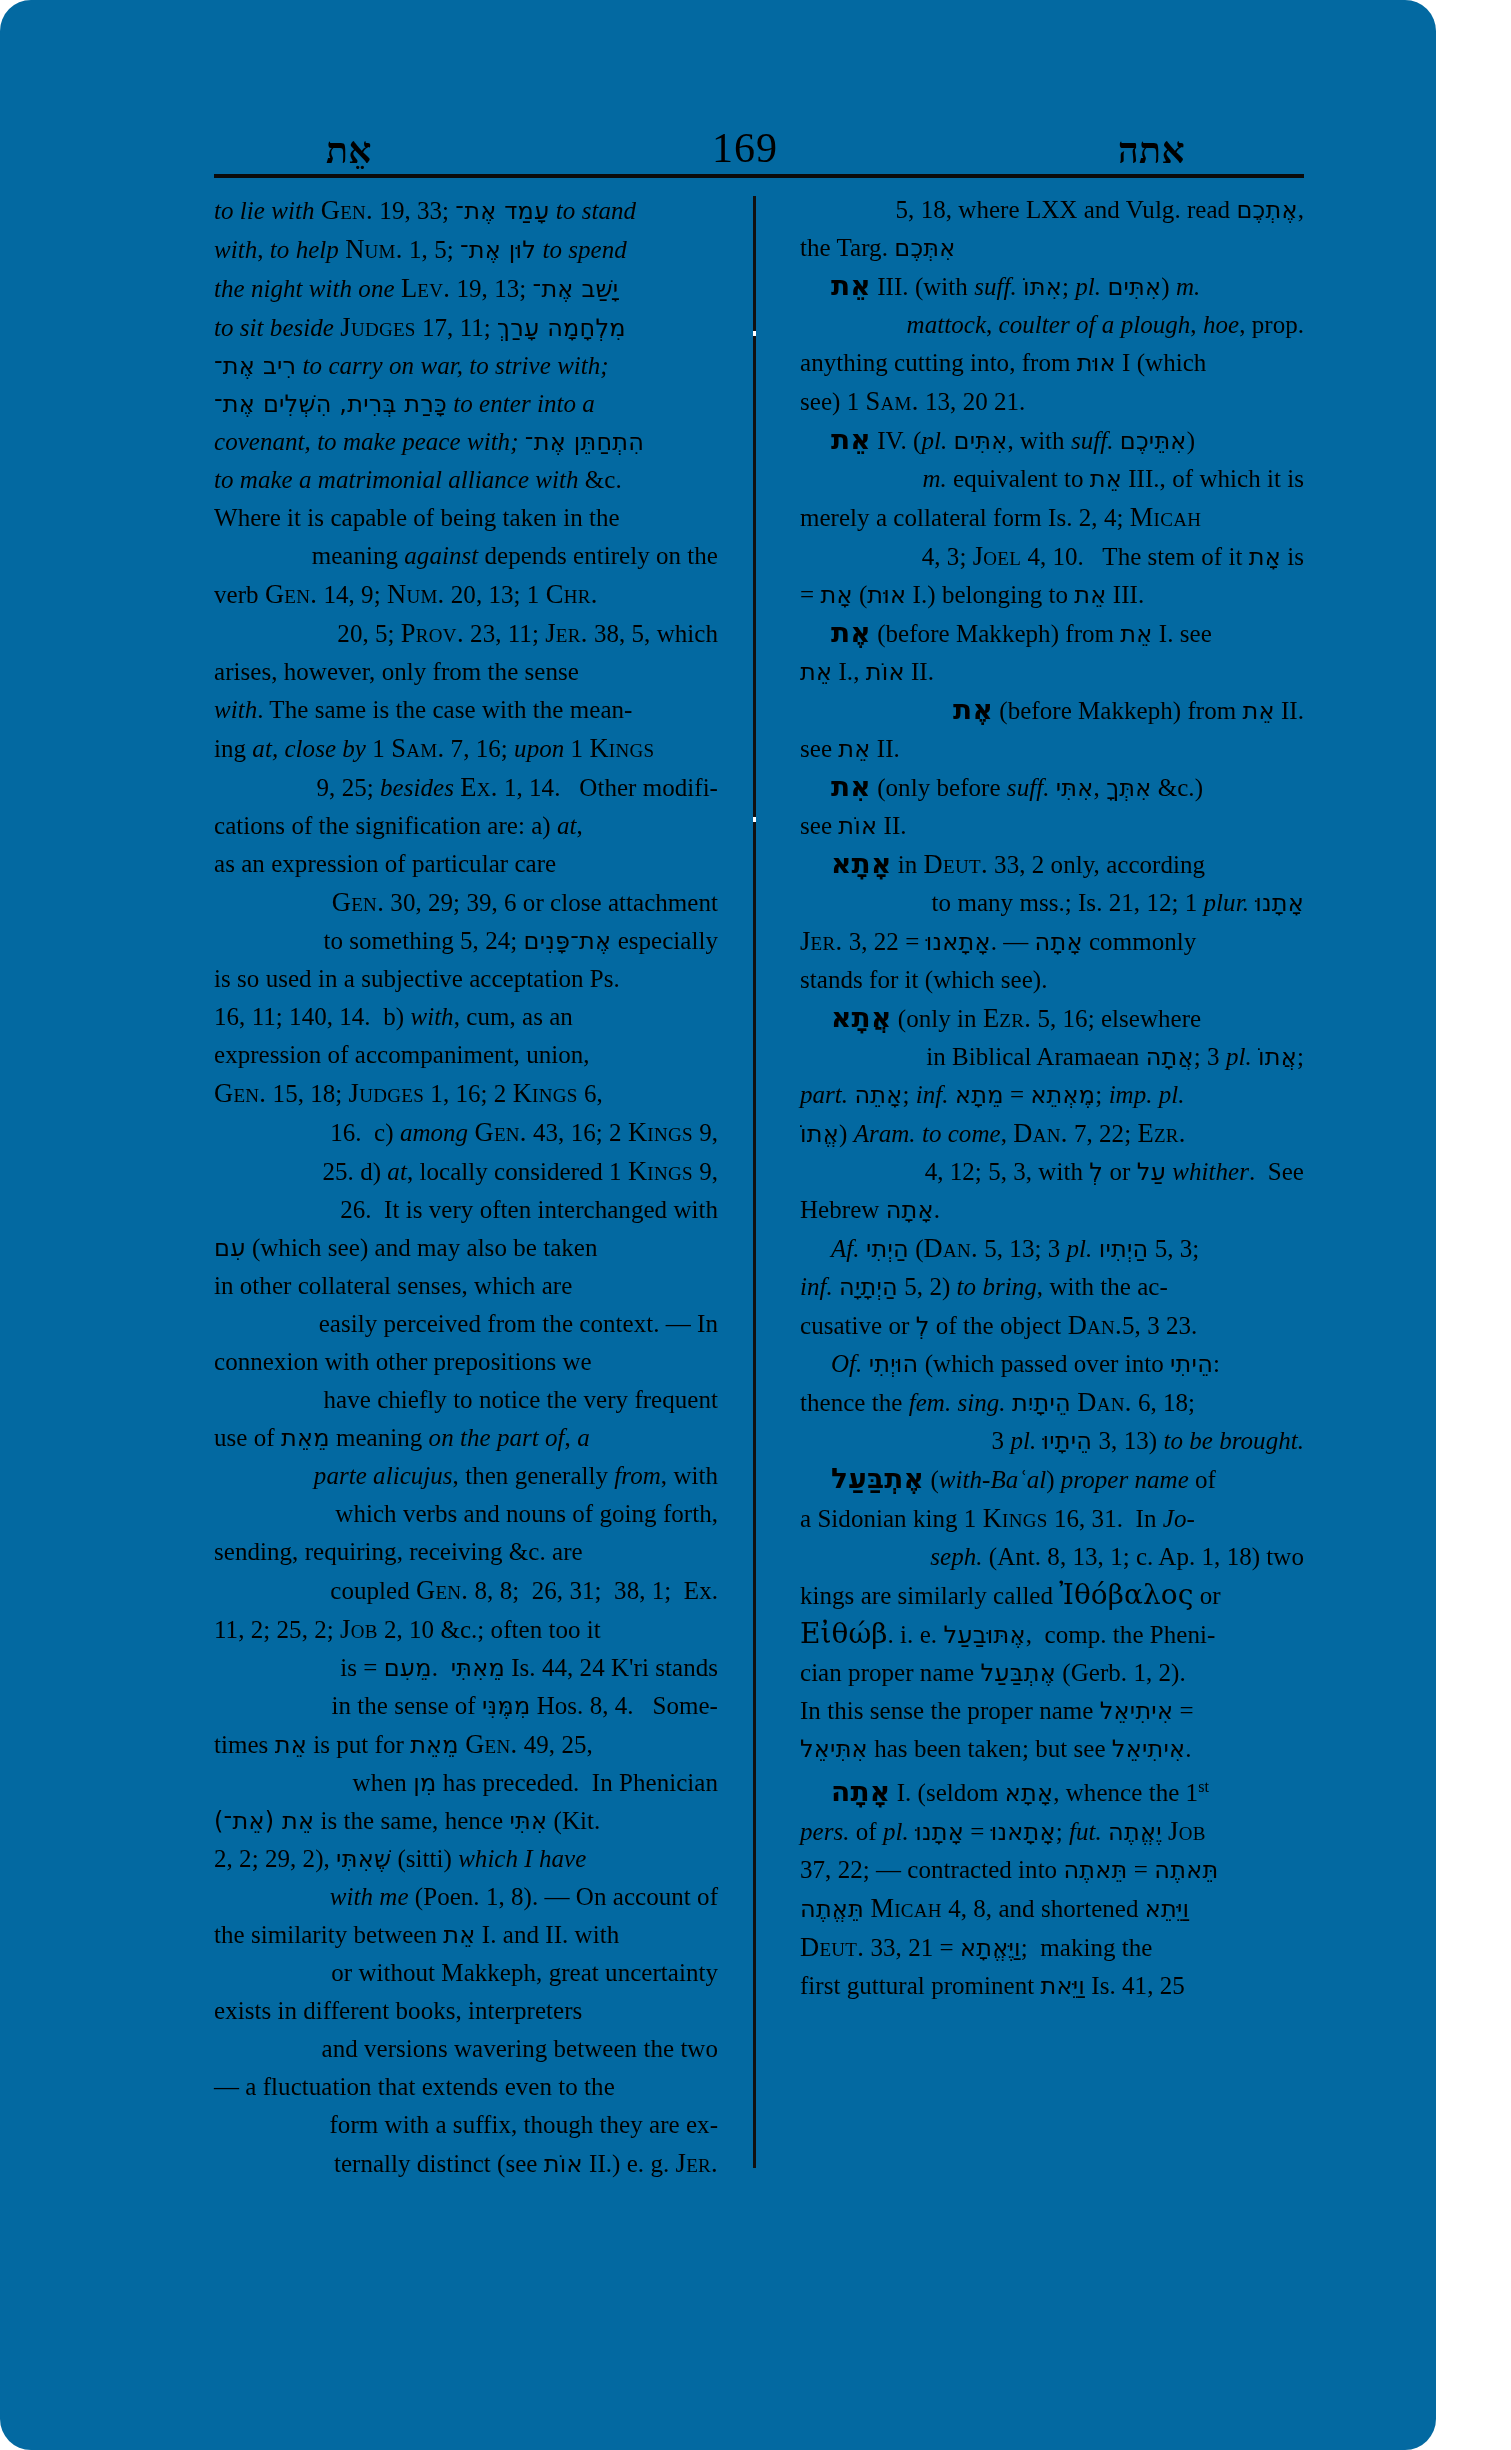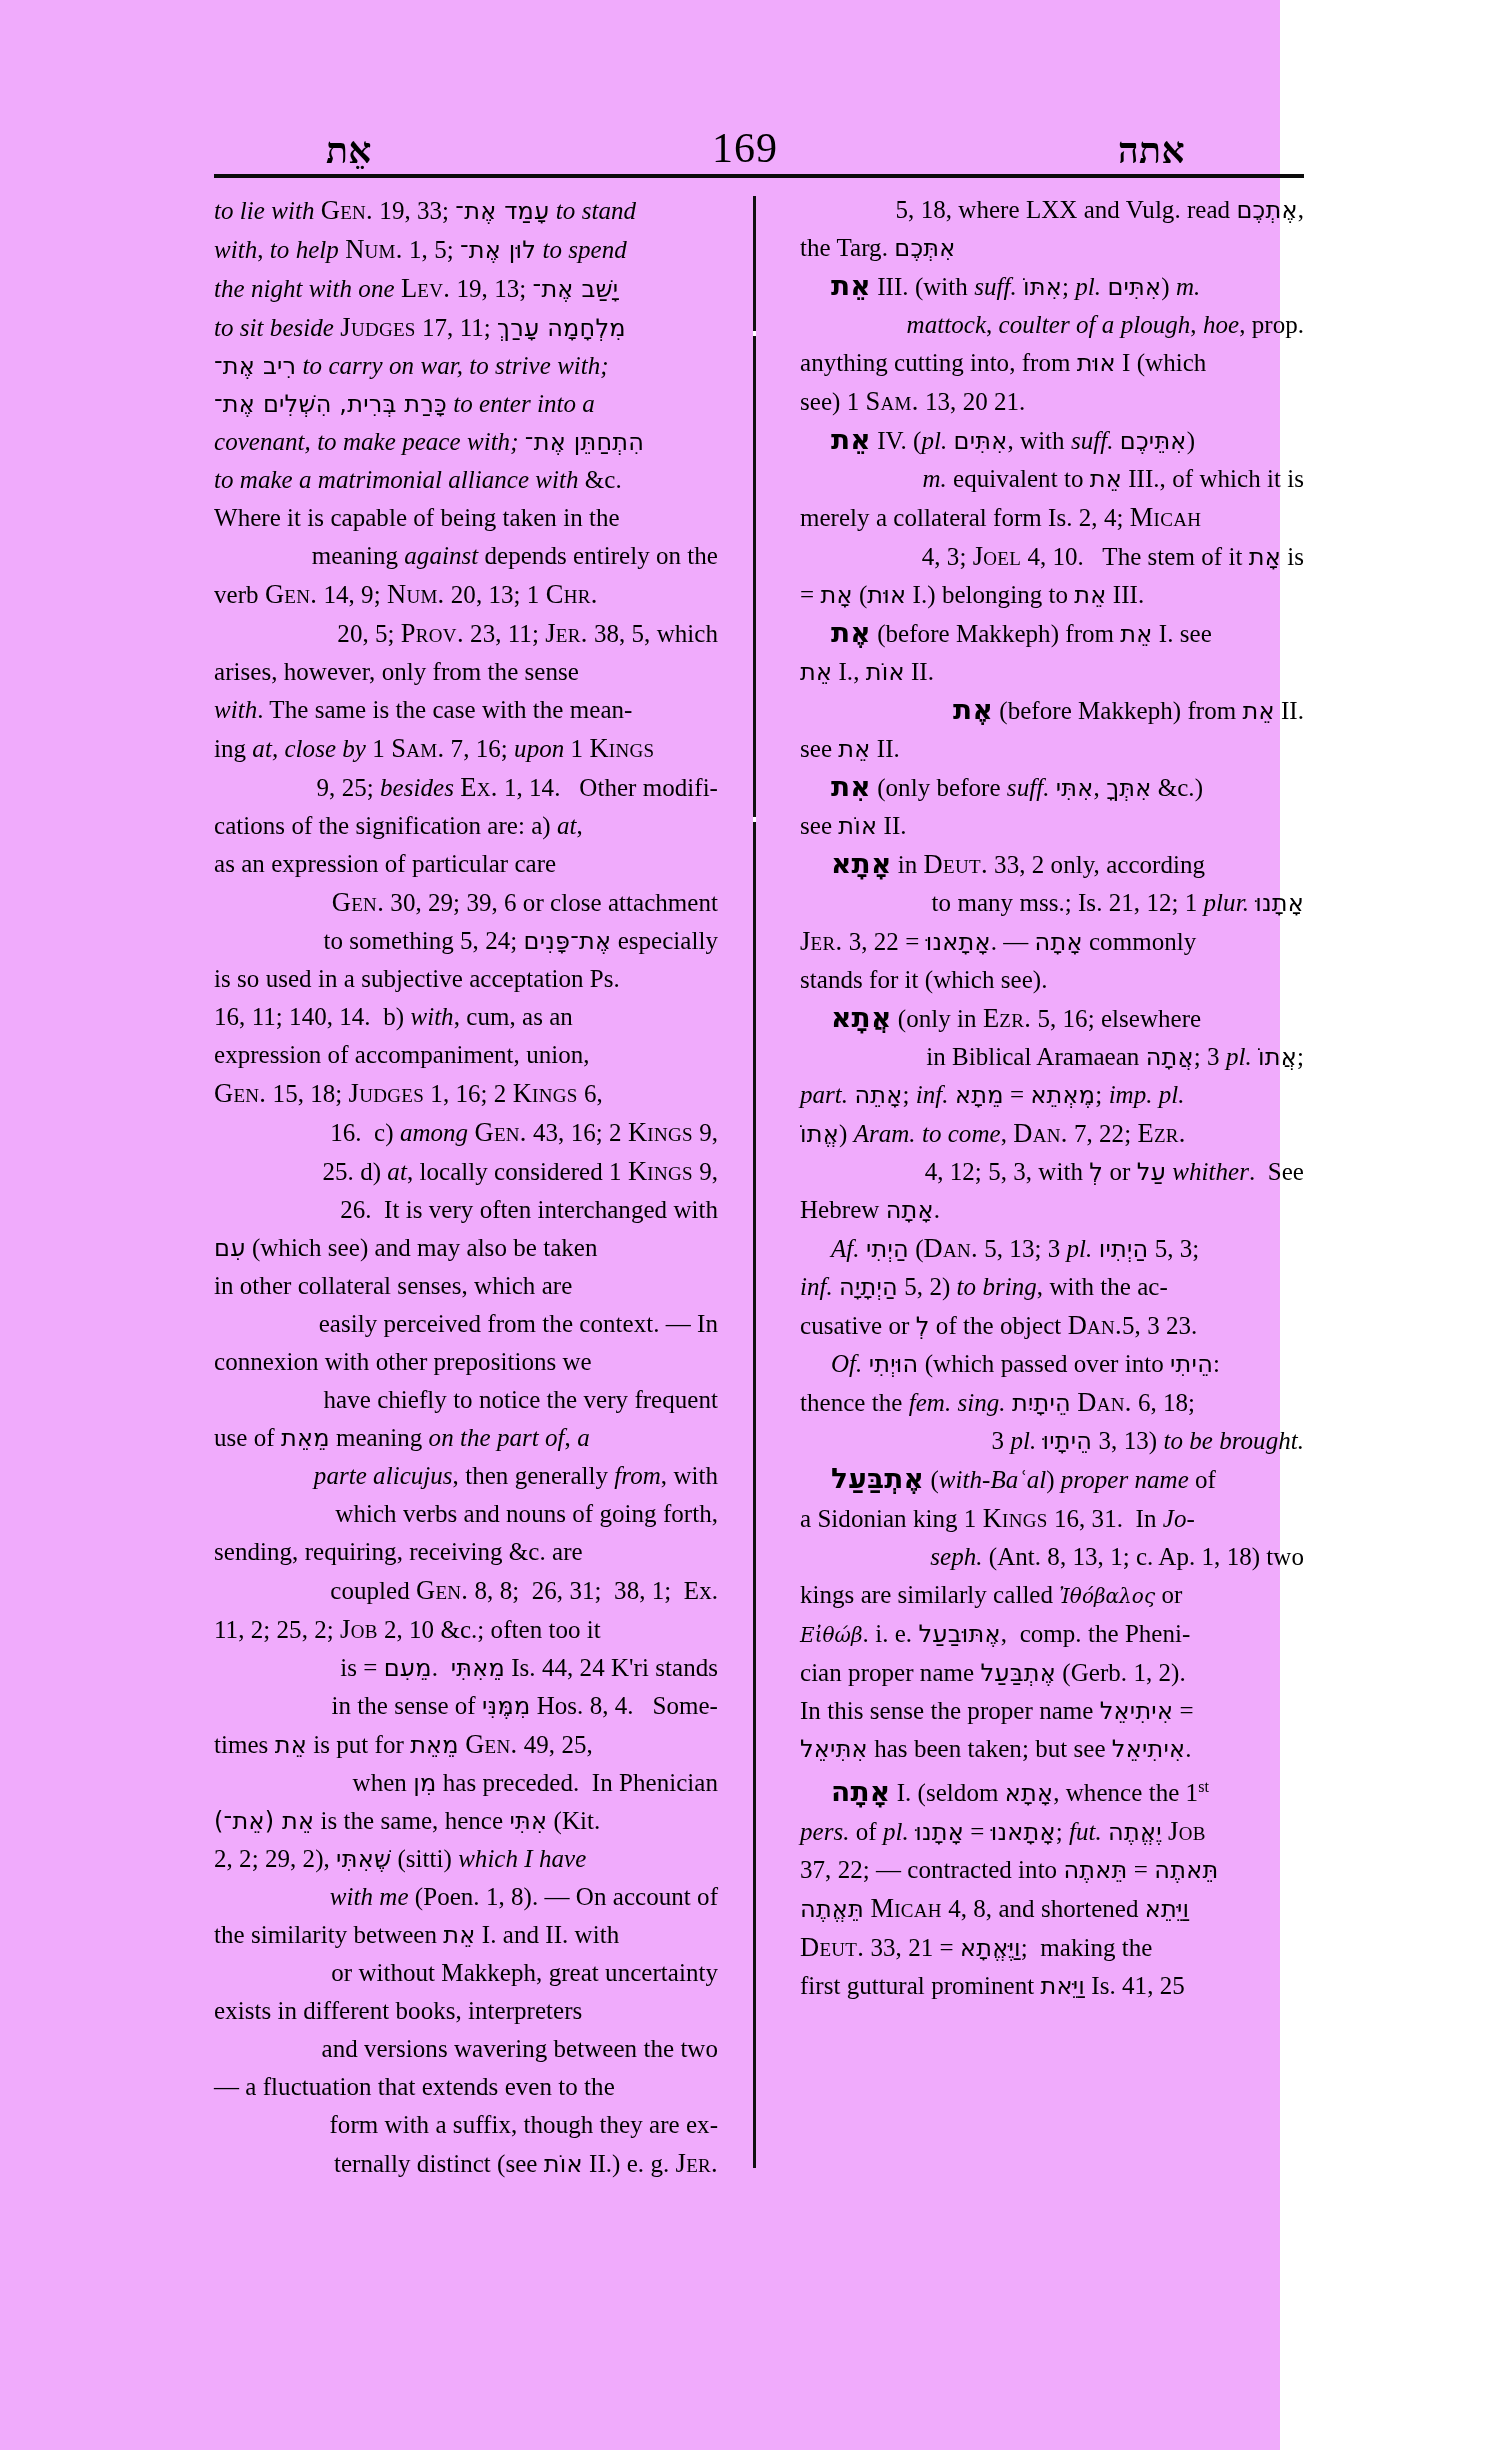--- a/index.html
+++ b/index.html
@@ -12,23 +12,24 @@
     height: 2450px;
     font-family: "Liberation Serif", "DejaVu Serif", serif;
     color: #000000;
     position: relative;
     overflow: hidden;
   }
 
   .page {
     position: absolute;
     left: 0; top: 0;
-    width: 1280px;
+    width: 1436px;
     height: 2450px;
-    background: #f0abfc;
+    background: #0369a1;
+    border-radius: 31px;
   }
 
   
   .running-head {
     position: absolute;
     left: 214px;
     top: 106px;
     width: 1088px;
     height: 63px;
     display: flex;
@@ -125,22 +126,21 @@
     font-family: "DejaVu Sans", "Liberation Serif", serif;
     font-size: 24px;
     letter-spacing: 0.2px;
   }
   .heb.bd {
     font-weight: 700;
     font-size: 28px;
   }
   .gk {
     font-family: "DejaVu Serif", serif;
-    font-style: italic;
-    font-size: 20px;
+    font-size: 28px;
   }
 
   
   .sp1 { letter-spacing: 0.8px; text-align: right; }
   .sp2 { letter-spacing: 1.7px; }
   .sp3 { letter-spacing: 2.7px; }
   .tight { letter-spacing: -0.3px; }
   .tight2 { letter-spacing: -0.8px; }
   .shrink { font-size: 24.5px; }
 </style>

